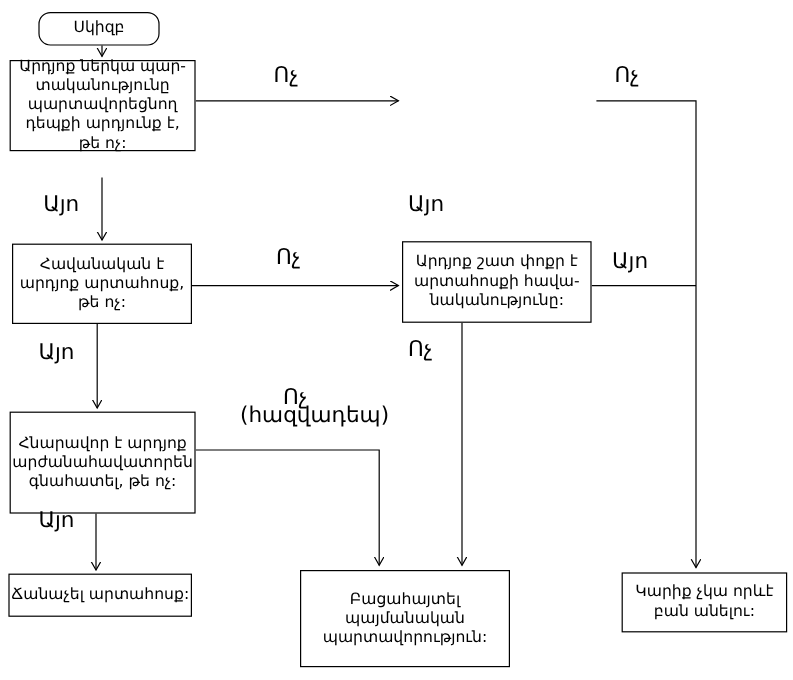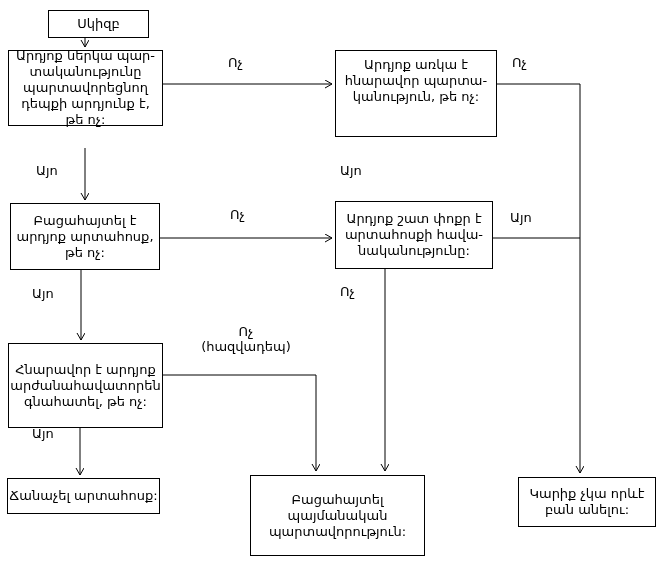--- a/index.html
+++ b/index.html
@@ -25,25 +25,25 @@
     justify-content: center;
     text-align: center;
     white-space: pre-line;
     font-size: 13px;
     line-height: 16px;
     box-sizing: border-box;
   }
   .node.align-top { align-items: flex-start; padding-top: 6px; }
   .edge-label {
     position: absolute;
-    font-size: 13px;
+    font-size: 18px;
     line-height: 15px;
     white-space: pre-line;
   }
-  #n-start { left: 48px;  top: 10px;  width: 101px; height: 28px; }
+  #n-start { left: 32px;  top: 10px;  width: 101px; height: 28px; border-radius: 10px; }
   #n-q1    { left: 8px;   top: 50px;  width: 155px; height: 76px; }
   #n-q2    { left: 335px; top: 50px;  width: 162px; height: 87px; }
   #n-q3    { left: 10px;  top: 203px; width: 150px; height: 67px; }
   #n-q4    { left: 335px; top: 201px; width: 158px; height: 68px; }
   #n-q5    { left: 8px;   top: 343px; width: 155px; height: 85px; }
   #n-end1  { left: 7px;   top: 478px; width: 153px; height: 36px; }
   #n-end2  { left: 250px; top: 475px; width: 175px; height: 81px; }
   #n-end3  { left: 518px; top: 477px; width: 138px; height: 50px; }
   #l-no1    { left: 228px; top: 55px; }
   #l-no2    { left: 512px; top: 55px; }
@@ -80,25 +80,22 @@
   </svg>
 
   <div class="node" id="n-start">Սկիզբ</div>
 
   <div class="node" id="n-q1">Արդյոք ներկա պար-
 տականությունը
 պարտավորեցնող
 դեպքի արդյունք է,
 թե ոչ:</div>
 
-  <div class="node align-top" id="n-q2">Արդյոք առկա է
-հնարավոր պարտա-
-կանություն, թե ոչ:</div>
 
-  <div class="node" id="n-q3">Բացահայտել է
+  <div class="node" id="n-q3">Հավանական է
 արդյոք արտահոսք,
 թե ոչ:</div>
 
   <div class="node" id="n-q4">Արդյոք շատ փոքր է
 արտահոսքի հավա-
 նականությունը:</div>
 
   <div class="node" id="n-q5">Հնարավոր է արդյոք
 արժանահավատորեն
 գնահատել, թե ոչ:</div>

